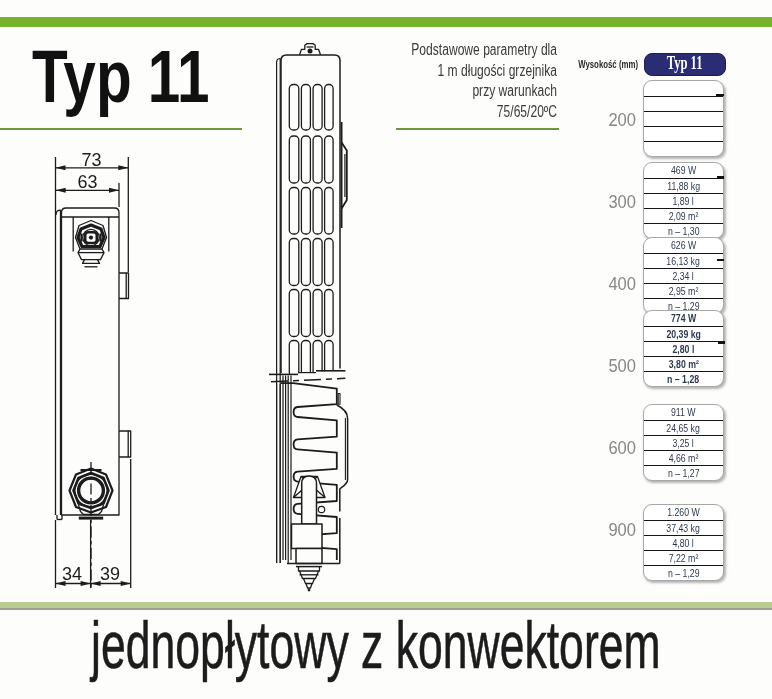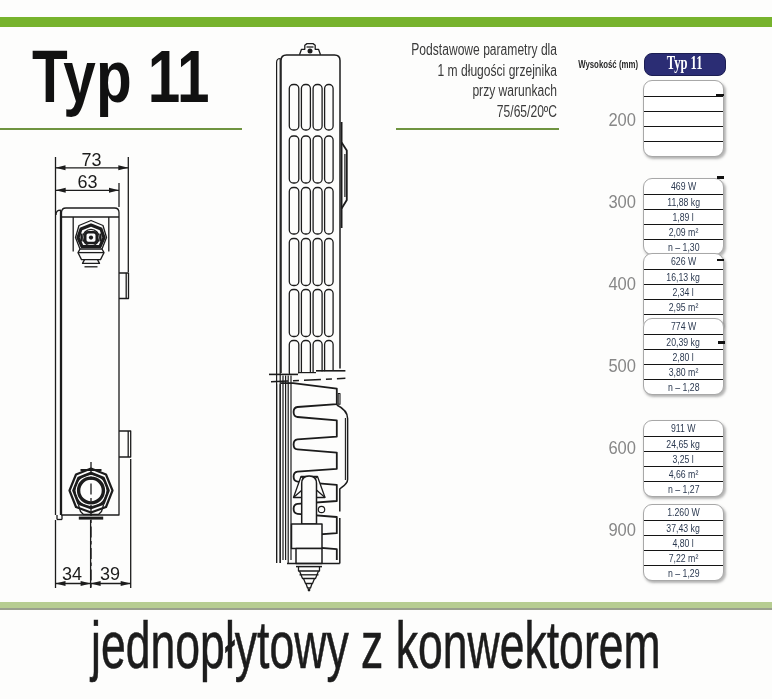--- a/index.html
+++ b/index.html
@@ -251,51 +251,51 @@
 <div class="grp" style="top:80px;">
   <div class="r"></div>
     <div class="r"></div>
     <div class="r"></div>
     <div class="r"></div>
     <div class="r"></div>
 </div>
 
 <div class="hlab" style="top:192px;">300</div>
 
-<div class="grp" style="top:178px;">
+<div class="grp" style="top:162px;">
   <div class="r"><span>469 W</span></div>
   <div class="r"><span>11,88 kg</span></div>
   <div class="r"><span>1,89 l</span></div>
   <div class="r"><span>2,09 m²</span></div>
   <div class="r"><span>n – 1,30</span></div>
 </div>
 
 <div class="hlab" style="top:274px;">400</div>
 
-<div class="grp" style="top:253px;">
+<div class="grp" style="top:237px;">
   <div class="r"><span>626 W</span></div>
   <div class="r"><span>16,13 kg</span></div>
   <div class="r"><span>2,34 l</span></div>
   <div class="r"><span>2,95 m²</span></div>
   <div class="r"><span>n – 1,29</span></div>
 </div>
 
 <div class="hlab" style="top:356px;">500</div>
 
-<div class="grp" style="top:318px;">
+<div class="grp" style="top:310px;font-weight:bold;">
   <div class="r"><span>774 W</span></div>
   <div class="r"><span>20,39 kg</span></div>
   <div class="r"><span>2,80 l</span></div>
   <div class="r"><span>3,80 m²</span></div>
   <div class="r"><span>n – 1,28</span></div>
 </div>
 
 <div class="hlab" style="top:438px;">600</div>
 
-<div class="grp" style="top:420px;">
+<div class="grp" style="top:404px;">
   <div class="r"><span>911 W</span></div>
   <div class="r"><span>24,65 kg</span></div>
   <div class="r"><span>3,25 l</span></div>
   <div class="r"><span>4,66 m²</span></div>
   <div class="r"><span>n – 1,27</span></div>
 </div>
 
 <div class="hlab" style="top:520px;">900</div>
 
 <div class="grp" style="top:504px;">

